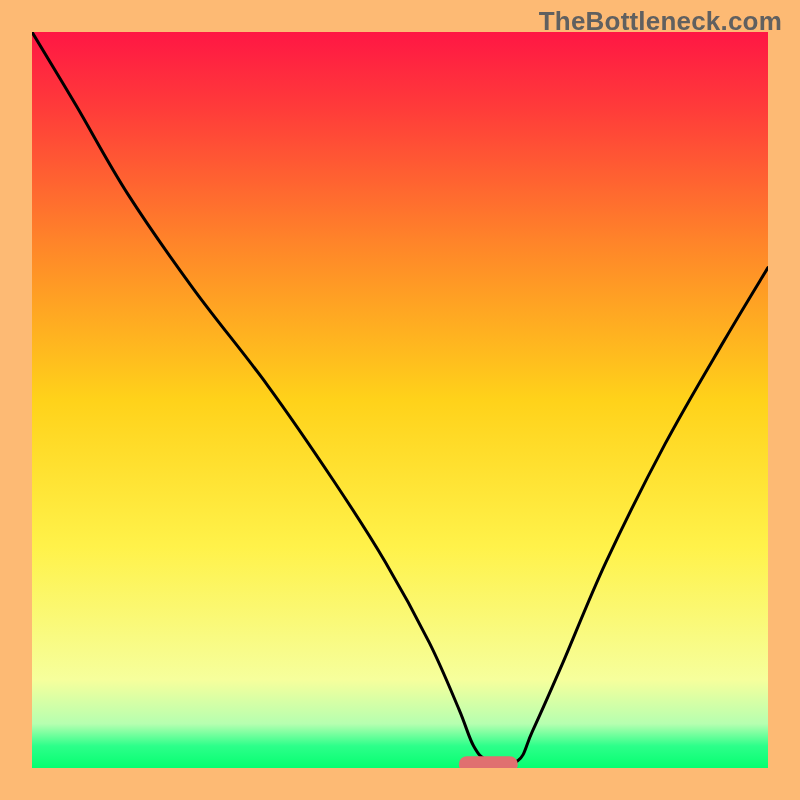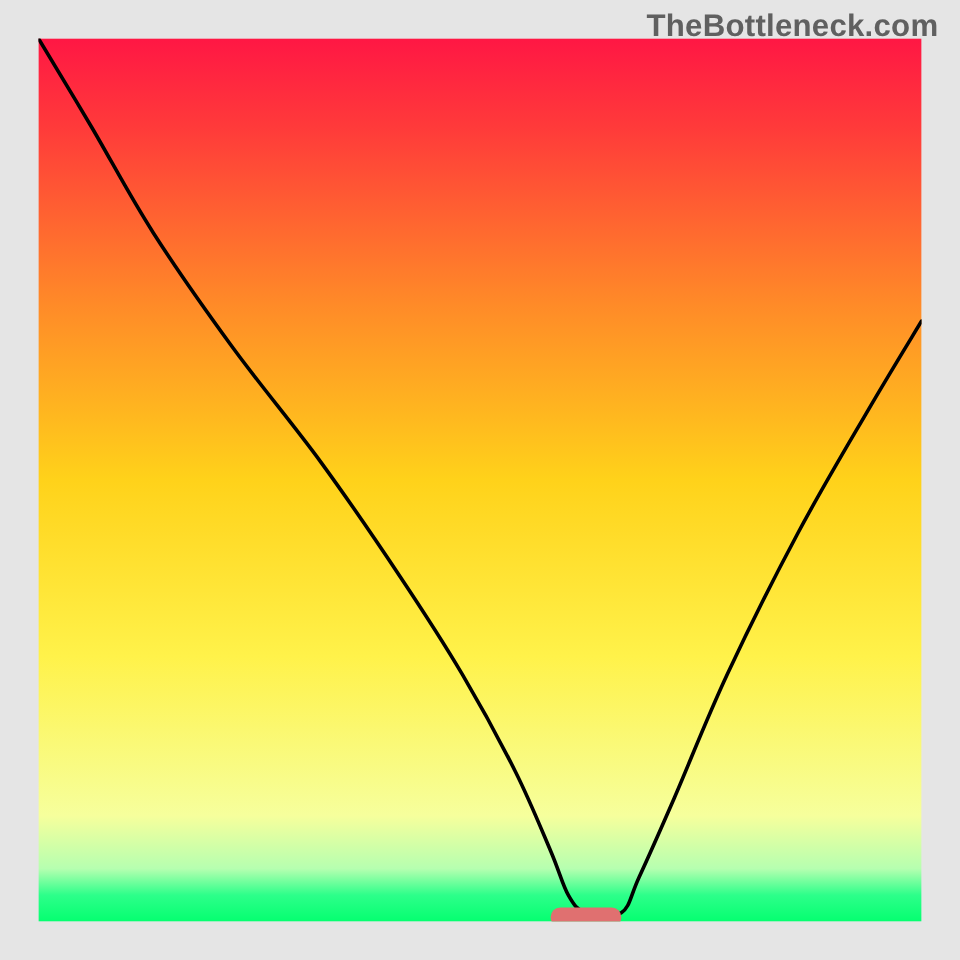--- a/index.html
+++ b/index.html
@@ -8,21 +8,21 @@
     width: 800px;
     height: 800px;
     background: #000;
     overflow: hidden;
     font-family: Arial, Helvetica, sans-serif;
   }
   .frame {
     position: relative;
     width: 800px;
     height: 800px;
-    background: #e5e5e5;
+    background: #fdba74;
   }
   .watermark {
     position: absolute;
     top: 6px;
     right: 18px;
     color: #606060;
     font-size: 26px;
     font-weight: 600;
     letter-spacing: 0.2px;
   }

